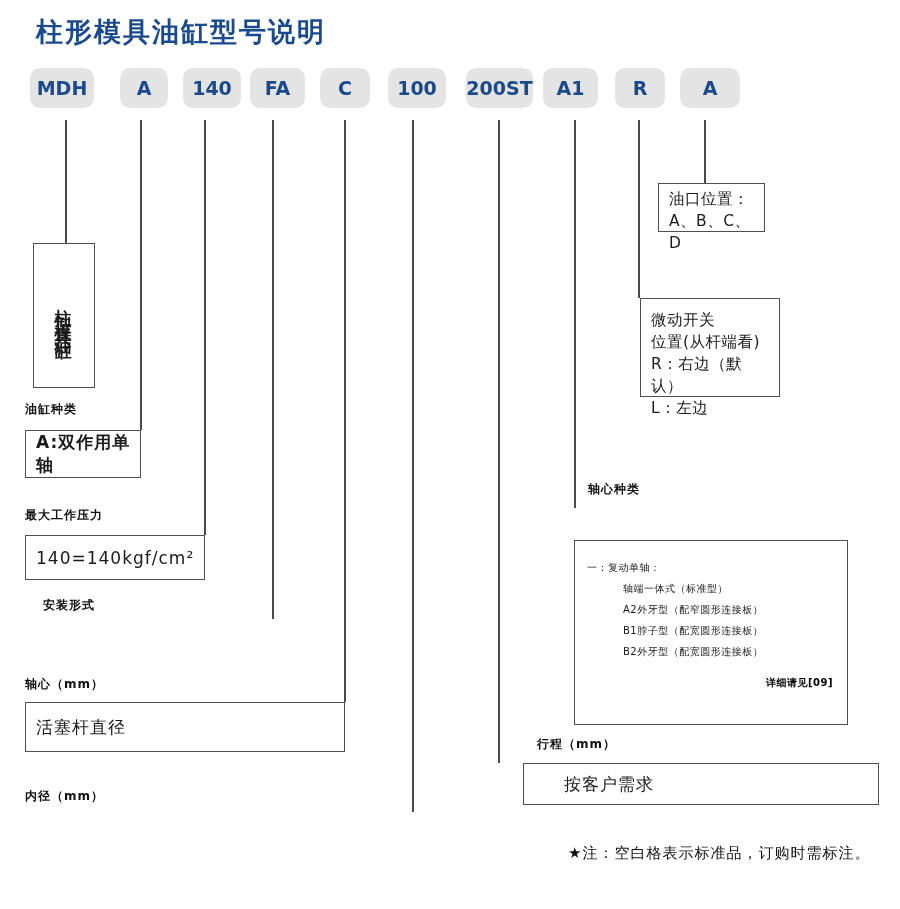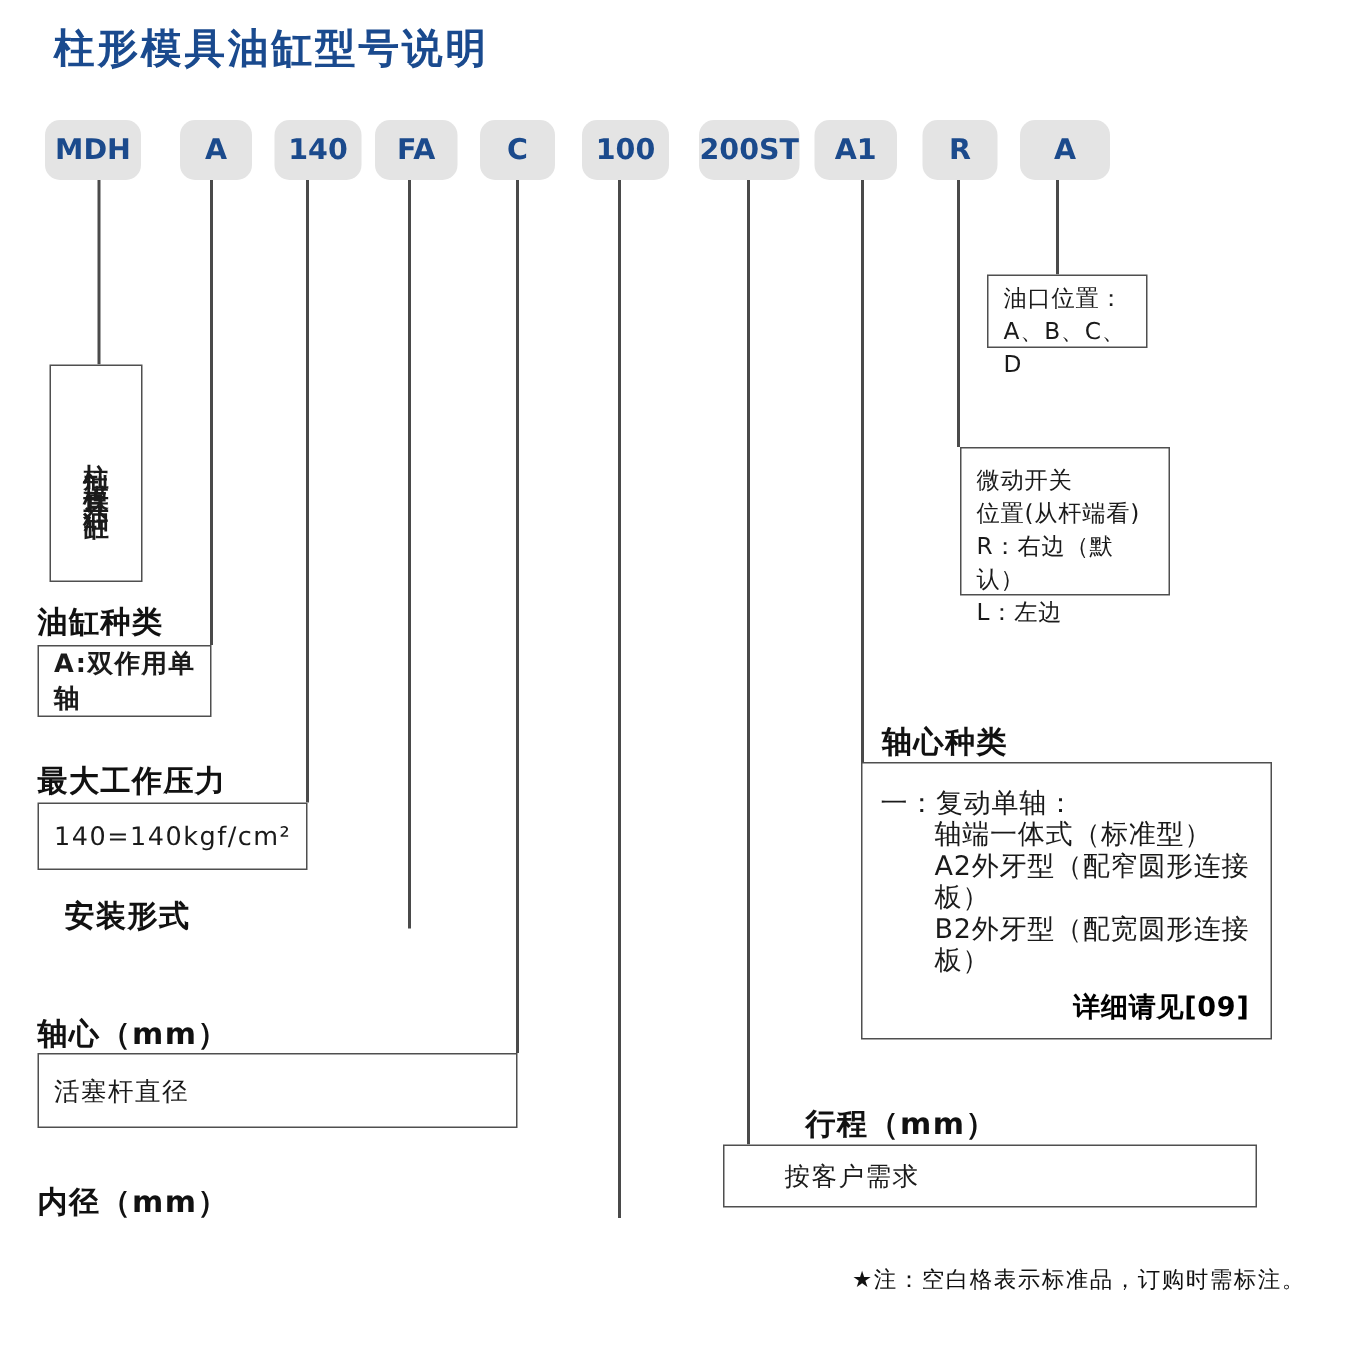--- a/index.html
+++ b/index.html
@@ -1,28 +1,28 @@
 <!DOCTYPE html>
 <html><head>
 <meta charset="utf-8">
 <style>
   html,body{margin:0;padding:0;background:#ffffff;}
   body{font-family:"DejaVu Sans","Liberation Sans",sans-serif;color:#1a1a1a;}
   .canvas{position:relative;width:900px;height:901px;background:#ffffff;overflow:hidden;padding-left:36px;}
   .title{position:absolute;left:36px;top:14px;font-size:27px;font-weight:bold;color:#1a4a8e;letter-spacing:2px;}
-  .code{position:absolute;top:80px;height:40px;background:#e4e4e4;border-radius:10px;
+  .code{position:absolute;top:68px;height:40px;background:#e4e4e4;border-radius:10px;
         color:#1b4a8c;font-weight:bold;font-size:19px;display:flex;align-items:center;justify-content:center;text-align:right;}
   .vline{position:absolute;width:2px;background:#4a4a4a;}
   .box{position:absolute;background:#ffffff;border:1.5px solid #4f4f4f;box-sizing:border-box;font-size:17px;}
-  .label{position:absolute;font-size:20px;font-weight:bold;color:#111;letter-spacing:1px;white-space:nowrap;}
+  .label{position:absolute;font-size:12px;font-weight:bold;color:#111;letter-spacing:1px;white-space:nowrap;}
   .cellpad{display:flex;align-items:center;height:100%;padding-left:10px;letter-spacing:1px;}
   .vbox{display:flex;align-items:center;justify-content:center;}
   .vtext{writing-mode:vertical-lr;text-orientation:upright;font-weight:bold;font-size:17px;letter-spacing:7px;}
   .mlbox{padding:10px 8px 6px 10px;line-height:22px;font-size:15.5px;letter-spacing:0.5px;}
-  .rodbox{padding:16px 8px 4px 12px;line-height:21px;font-size:18px;letter-spacing:0.5px;}
+  .rodbox{padding:16px 8px 4px 12px;line-height:21px;font-size:10px;letter-spacing:0.5px;margin-top:32px;}
   .rodbox .indent{padding-left:36px;}
   .red-note{color:#000000;text-align:right;padding-right:6px;margin-top:10px;font-weight:bold;}
   .footnote{position:absolute;font-size:15px;color:#111;letter-spacing:1px;white-space:nowrap;}
 </style>
 </head>
 <body>
 
 <div class="canvas">
 
   <div class="title">柱形模具油缸型号说明</div>
@@ -68,29 +68,30 @@
   <div class="label" style="left:43px;top:597px">安装形式</div>
 
   <div class="label" style="left:25px;top:676px">轴心（mm）</div>
   <div class="box" style="left:25px;top:702px;width:320px;height:50px">
     <div class="cellpad">活塞杆直径</div>
   </div>
 
   <div class="label" style="left:25px;top:788px">内径（mm）</div>
 
   <div class="label" style="left:537px;top:736px">行程（mm）</div>
-  <div class="box" style="left:482px;top:763px;width:356px;height:42px">
+  <div class="box" style="left:523px;top:763px;width:356px;height:42px">
     <div class="cellpad" style="padding-left:40px">按客户需求</div>
   </div>
 
   <div class="label" style="left:588px;top:481px">轴心种类</div>
   <div class="box rodbox" style="left:574px;top:508px;width:274px;height:185px">
     <div>一：复动单轴：</div>
     <div class="indent">轴端一体式（标准型）</div>
     <div class="indent">A2外牙型（配窄圆形连接板）</div>
+    <div class="indent">B1脖子型（配宽圆形连接板）</div>
     <div class="indent">B2外牙型（配宽圆形连接板）</div>
     <div class="red-note">详细请见[09]</div>
   </div>
 
   <div class="box mlbox" style="left:658px;top:183px;width:107px;height:49px;padding-top:4px">
     <div>油口位置：</div>
     <div>A、B、C、D</div>
   </div>
 
   <div class="box mlbox" style="left:640px;top:298px;width:140px;height:99px">

